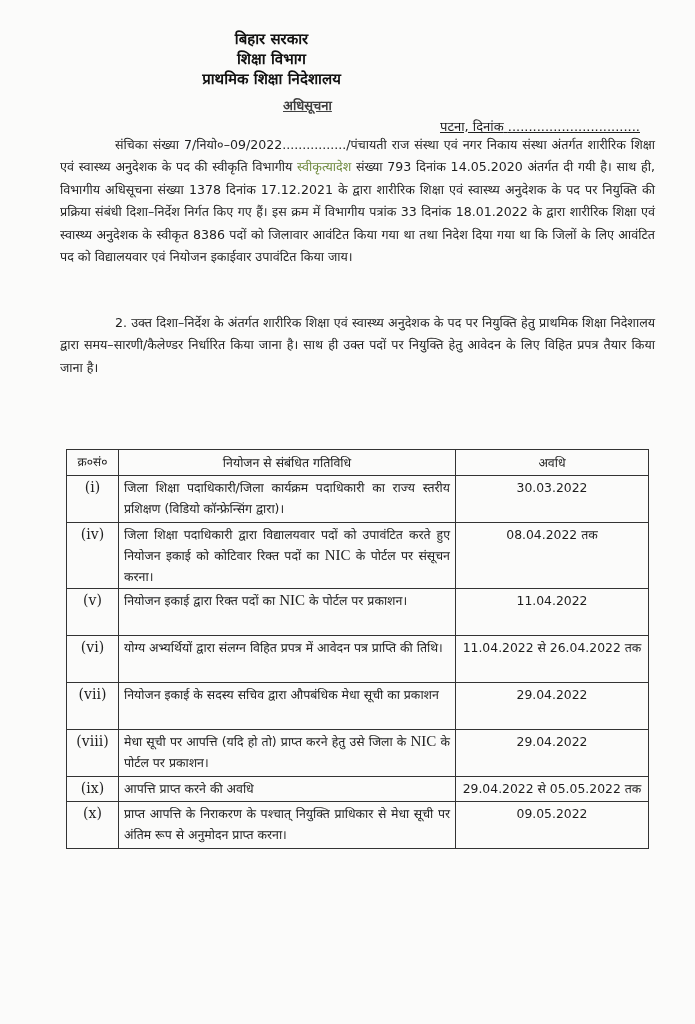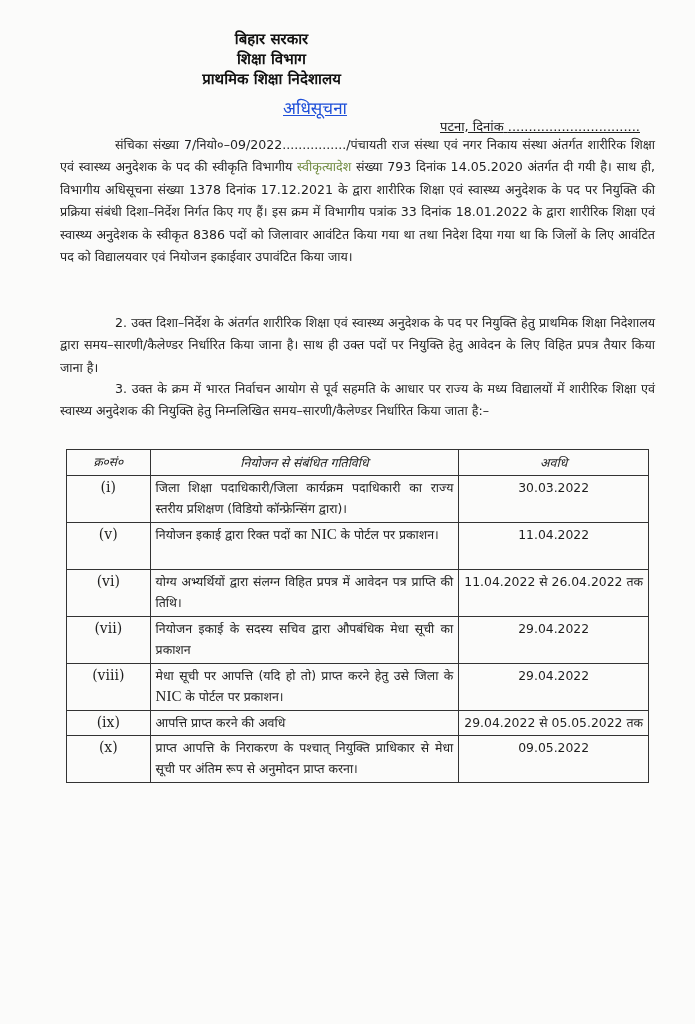--- a/index.html
+++ b/index.html
@@ -5,37 +5,37 @@
   html, body { margin:0; padding:0; }
   body {
     width:695px; height:1024px; background:#fbfbfa; position:relative; overflow:hidden;
     font-family:"DejaVu Sans","Liberation Sans",sans-serif; color:#1e1e1e;
   }
   .page { position:absolute; left:0; top:0; width:695px; height:1024px; }
   .hdr { position:absolute; left:0; width:695px; text-align:center; font-size:15px; font-weight:bold; color:#111; }
   .hdr.l1 { top:28px; left:-76px; }
   .hdr.l2 { top:48px; left:-76px; }
   .hdr.l3 { top:68px; left:-76px; }
-  .title { position:absolute; top:96px; left:283px; font-size:17px; font-weight:normal; text-decoration:underline; color:#1d4ed8; }
+  .title { position:absolute; top:96px; left:283px; font-size:13px; font-weight:bold; text-decoration:underline; color:#404040; }
   .place { position:absolute; top:117px; left:440px; font-size:13px;text-decoration:underline; }
   .place .dots { letter-spacing:0px; }
   .para { position:absolute; left:60px; width:595px; font-size:12.6px; line-height:22.4px; text-align:justify; }
   .para .indent { display:inline-block; width:55px; }
   .p1 { top:134px; }
   .p2 { top:312px; }
   .p3 { top:378px; }
   .green { color:#6f8a3f; }
   table.sched {
     position:absolute; left:66px; top:449px; width:583px; border-collapse:collapse;
     font-size:12.4px; line-height:21px;
   }
   table.sched td, table.sched th {
     border:1.4px solid #333; vertical-align:top; padding:1px 5px;
   }
-  table.sched th { font-weight:normal; text-align:center; padding:2px 22px;font-style:italic; }
+  table.sched th { font-weight:normal; text-align:center; padding:2px 5px; }
   .c1 { width:41px; text-align:center; font-family:"DejaVu Serif","Liberation Serif",serif; font-size:14px; }
   .c2 { width:326px; text-align:justify; }
   .c3 { text-align:center;margin-left:43px; }
   .nic { font-family:"Liberation Serif","DejaVu Serif",serif; font-size:15px; }
   tr.h1 td { height:44px; }
   tr.h3 td { height:63px; }
   tr.h0 td { height:22px; }
 </style>
 </head>
 <body>
@@ -47,33 +47,37 @@
   <div class="title">अधिसूचना</div>
   <div class="place">
     <span>पटना, दिनांक</span>
     <span class="dots">................................</span>
   </div>
 
   <div class="para p1"><span class="indent"></span><span>संचिका संख्या 7/नियो०–09/2022................/पंचायती राज संस्था एवं नगर निकाय संस्था अंतर्गत शारीरिक शिक्षा एवं स्वास्थ्य अनुदेशक के पद की स्वीकृति विभागीय </span><span class="green">स्वीकृत्यादेश</span><span> संख्या 793 दिनांक 14.05.2020 अंतर्गत दी गयी है। साथ ही, विभागीय अधिसूचना संख्या 1378 दिनांक 17.12.2021 के द्वारा शारीरिक शिक्षा एवं स्वास्थ्य अनुदेशक के पद पर नियुक्ति की प्रक्रिया संबंधी दिशा–निर्देश निर्गत किए गए हैं। इस क्रम में विभागीय पत्रांक 33 दिनांक 18.01.2022 के द्वारा शारीरिक शिक्षा एवं स्वास्थ्य अनुदेशक के स्वीकृत 8386 पदों को जिलावार आवंटित किया गया था तथा निदेश दिया गया था कि जिलों के लिए आवंटित पद को विद्यालयवार एवं नियोजन इकाईवार उपावंटित किया जाय।</span></div>
 
   <div class="para p2"><span class="indent"></span><span>2. उक्त दिशा–निर्देश के अंतर्गत शारीरिक शिक्षा एवं स्वास्थ्य अनुदेशक के पद पर नियुक्ति हेतु प्राथमिक शिक्षा निदेशालय द्वारा समय–सारणी/कैलेण्डर निर्धारित किया जाना है। साथ ही उक्त पदों पर नियुक्ति हेतु आवेदन के लिए विहित प्रपत्र तैयार किया जाना है।</span></div>
 
-  <div class="para p3"><span class="indent"></span><span>3. उक्त के क्रम में भारत निर्वाचन आयोग से पूर्व सहमति के आधार पर राज्य के मध्य विद्यालयों में शारीरिक शिक्षा एवं स्वास्थ्य अनुदेशक की नियुक्ति हेतु निम्नलिखित समय–सारणी/कैलेण्डर निर्धारित किया जाता है:–</span></div>
 
   <table class="sched">
     <tbody>
         <tr>
       <th class="c1" style="font-family:'DejaVu Sans',sans-serif;font-size:12px;">क्र०सं०</th>
       <th class="c2" style="text-align:center;">नियोजन से संबंधित गतिविधि</th>
       <th class="c3">अवधि</th>
     </tr>
     <tr class="h1">
       <td class="c1">(i)</td>
       <td class="c2">जिला शिक्षा पदाधिकारी/जिला कार्यक्रम पदाधिकारी का राज्य स्तरीय प्रशिक्षण (विडियो कॉन्फ्रेन्सिंग द्वारा)।</td>
       <td class="c3">30.03.2022</td>
+    </tr>
+    <tr class="h3">
+      <td class="c1">(iv)</td>
+      <td class="c2"><span>जिला शिक्षा पदाधिकारी द्वारा विद्यालयवार पदों को उपावंटित करते हुए नियोजन इकाई को कोटिवार रिक्त पदों का </span><span class="nic">NIC</span><span> के पोर्टल पर संसूचन करना।</span></td>
+      <td class="c3">08.04.2022 तक</td>
     </tr>
     <tr class="h1">
       <td class="c1">(v)</td>
       <td class="c2"><span>नियोजन इकाई द्वारा रिक्त पदों का </span><span class="nic">NIC</span><span> के पोर्टल पर प्रकाशन।</span></td>
       <td class="c3">11.04.2022</td>
     </tr>
     <tr class="h1">
       <td class="c1">(vi)</td>
       <td class="c2">योग्य अभ्यर्थियों द्वारा संलग्न विहित प्रपत्र में आवेदन पत्र प्राप्ति की तिथि।</td>
       <td class="c3" style="white-space:nowrap;">11.04.2022 से 26.04.2022 तक</td>

